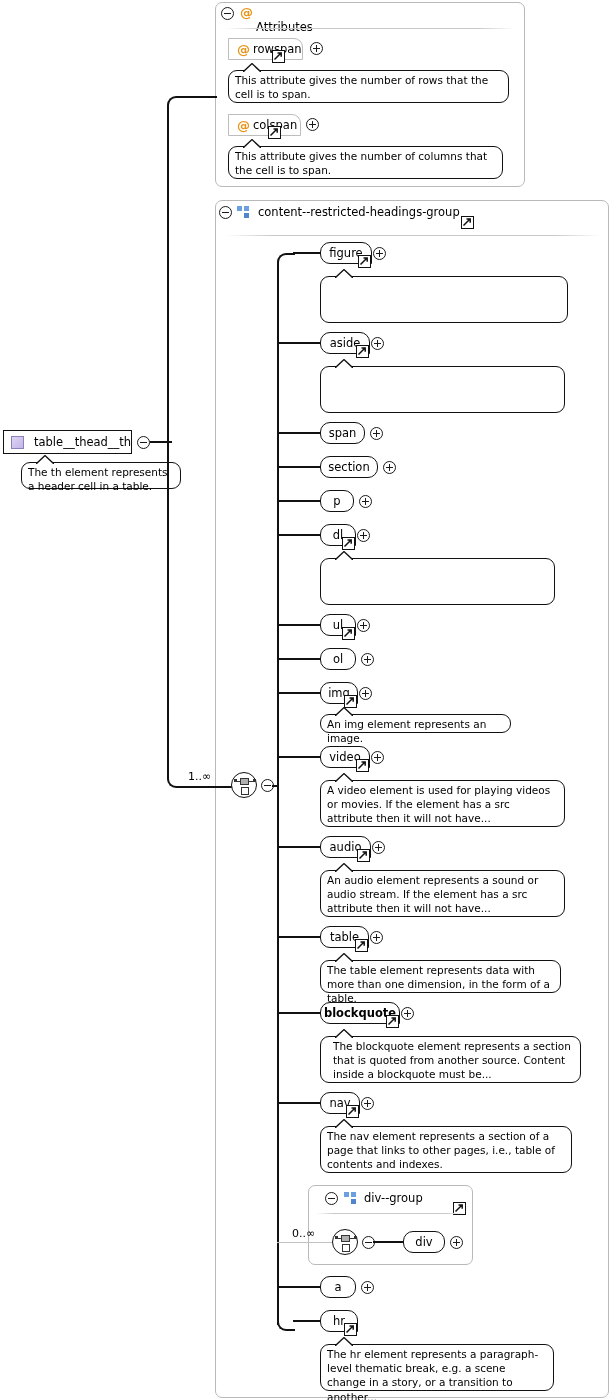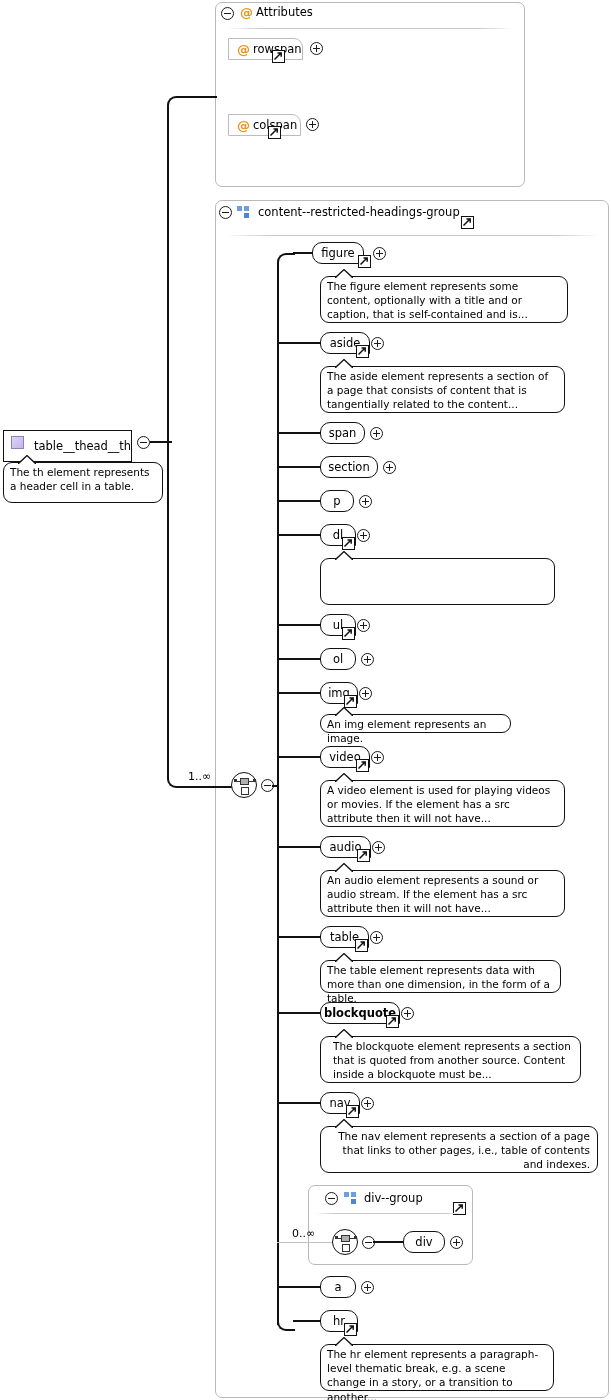--- a/index.html
+++ b/index.html
@@ -58,21 +58,21 @@
   
   .anode{
     position:absolute;box-sizing:border-box;height:22px;
     border:1px solid #bdbdbd;border-top-right-radius:9px;background:#fff;
     display:flex;align-items:center;font-size:11.5px;color:#000;white-space:nowrap;
     padding-left:24px;
   }
 
   
   .rootnode{
-    position:absolute;box-sizing:border-box;height:32px;
+    position:absolute;box-sizing:border-box;height:24px;
     border:1.4px solid #111;background:#fff;
     display:flex;align-items:center;font-size:11.5px;color:#000;white-space:nowrap;
     padding-left:30px;
   }
   .swatch{
     position:absolute;left:7px;top:5px;width:13px;height:13px;
     background:linear-gradient(135deg,#ddd5f2 0%,#c3b5e8 100%);
     border:1px solid #8e80bd;box-sizing:border-box;
   }
 
@@ -125,46 +125,62 @@
 </style>
 </head>
 <body>
 
 <div id="stage">
 
   <div class="panel" style="left:215px;top:2px;width:310px;height:185px;"></div>
 
   <div class="circ" style="left:221px;top:7px;"></div>
   <div class="at" style="left:240px;top:6px;">@</div>
-  <div class="panel-title" style="left:256px;top:5px;">
+  <div class="panel-title" style="left:256px;top:20px;">
     <span>Attributes</span>
   </div>
   <div class="panel-rule" style="left:226px;top:28px;width:288px;"></div>
 
   <div class="anode" style="left:228px;top:38px;width:75px;">
     <span class="at" style="left:8px;top:4px;">@</span>
     <span>rowspan</span>
   </div>
   <div class="lnk" style="left:272px;top:50px;">
     <svg width="10" height="10" viewBox="0 0 10 10">
         <path d="M1.5 8.5 L7.5 2.5 M4.5 2.0 L8.2 2.0 L8.2 5.7" stroke="#111" stroke-width="1.5" fill="none"></path>
       </svg>
   </div>
   <div class="circ plus" style="left:310px;top:42px;"></div>
+  <div class="doc" style="left:228px;top:70px;width:281px;height:33px;">
+    <div class="tail">
+      <svg width="18" height="9" viewBox="0 0 18 9">
+          <path d="M0 9 L9 0.6 L18 9" stroke="#111" stroke-width="1.4" fill="#fff"></path>
+        </svg>
+    </div>
+    <span>This attribute gives the number of rows that the cell is to span.</span>
+  </div>
 
   <div class="anode" style="left:228px;top:114px;width:73px;">
     <span class="at" style="left:8px;top:4px;">@</span>
     <span>colspan</span>
   </div>
   <div class="lnk" style="left:268px;top:126px;">
     <svg width="10" height="10" viewBox="0 0 10 10">
         <path d="M1.5 8.5 L7.5 2.5 M4.5 2.0 L8.2 2.0 L8.2 5.7" stroke="#111" stroke-width="1.5" fill="none"></path>
       </svg>
   </div>
   <div class="circ plus" style="left:306px;top:118px;"></div>
+  <div class="doc" style="left:228px;top:146px;width:275px;height:33px;">
+    <div class="tail">
+      <svg width="18" height="9" viewBox="0 0 18 9">
+          <path d="M0 9 L9 0.6 L18 9" stroke="#111" stroke-width="1.4" fill="#fff"></path>
+        </svg>
+    </div>
+    <span>This attribute gives the number of columns that the cell is to span.</span>
+  </div>
 
   <div class="panel" style="left:215px;top:200px;width:394px;height:1198px;"></div>
   <div class="circ" style="left:219px;top:206px;"></div>
   <div class="grpicon" style="left:237px;top:206px;">
     <i class="a"></i>
       <i class="b"></i>
       <i class="d"></i>
   </div>
   <div class="panel-title" style="left:258px;top:205px;">
     <span>content--restricted-headings-group</span>
@@ -174,21 +190,21 @@
         <path d="M1.5 8.5 L7.5 2.5 M4.5 2.0 L8.2 2.0 L8.2 5.7" stroke="#111" stroke-width="1.5" fill="none"></path>
       </svg>
   </div>
   <div class="panel-rule" style="left:226px;top:235px;width:374px;"></div>
 
   <div class="rootnode" style="left:3px;top:430px;width:129px;">
     <span class="swatch"></span>
     <span>table__thead__th</span>
   </div>
   <div class="circ" style="left:137px;top:436px;"></div>
-  <div class="doc" style="left:3px;top:462px;width:160px;height:41px;">
+  <div class="doc" style="left:21px;top:462px;width:160px;height:27px;">
     <div class="tail">
       <svg width="18" height="9" viewBox="0 0 18 9">
           <path d="M0 9 L9 0.6 L18 9" stroke="#111" stroke-width="1.4" fill="#fff"></path>
         </svg>
     </div>
     <span>The th element represents a header cell in a table.</span>
   </div>
 
   <div class="ln h" style="left:150px;top:441px;width:22px;"></div>
 
@@ -211,55 +227,53 @@
     <span class="sq2"></span>
   </div>
   <div class="circ" style="left:261px;top:779px;"></div>
   <div class="ln h" style="left:272px;top:785px;width:7px;"></div>
 
   <div class="ln v" style="left:277px;top:262px;height:1063px;"></div>
   <div class="elbow tl" style="left:277px;top:253px;width:18px;height:18px;"></div>
   <div class="elbow bl" style="left:277px;top:1313px;width:18px;height:18px;"></div>
 
   <div class="ln h" style="left:293px;top:252px;width:29px;"></div>
-  <div class="enode cut" style="left:312px;top:242px;width:52px;">
+  <div class="enode cut" style="left:320px;top:242px;width:52px;">
     <span>figure</span>
   </div>
   <div class="lnk" style="left:358px;top:255px;">
     <svg width="10" height="10" viewBox="0 0 10 10">
         <path d="M1.5 8.5 L7.5 2.5 M4.5 2.0 L8.2 2.0 L8.2 5.7" stroke="#111" stroke-width="1.5" fill="none"></path>
       </svg>
   </div>
   <div class="circ plus" style="left:373px;top:247px;"></div>
   <div class="doc" style="left:320px;top:276px;width:248px;height:47px;">
     <div class="tail">
         <svg width="18" height="9" viewBox="0 0 18 9">
           <path d="M0 9 L9 0.6 L18 9" stroke="#111" stroke-width="1.4" fill="#fff"></path>
         </svg>
       </div>
-    <span>The figure element represents some content, optionally with a title and or caption, that is self-contained and is...</span>
   </div>
 
   <div class="ln h" style="left:277px;top:342px;width:45px;"></div>
   <div class="enode cut" style="left:320px;top:332px;width:50px;">
     <span>aside</span>
   </div>
   <div class="lnk" style="left:356px;top:345px;">
     <svg width="10" height="10" viewBox="0 0 10 10">
         <path d="M1.5 8.5 L7.5 2.5 M4.5 2.0 L8.2 2.0 L8.2 5.7" stroke="#111" stroke-width="1.5" fill="none"></path>
       </svg>
   </div>
   <div class="circ plus" style="left:371px;top:337px;"></div>
   <div class="doc" style="left:320px;top:366px;width:245px;height:47px;">
     <div class="tail">
         <svg width="18" height="9" viewBox="0 0 18 9">
           <path d="M0 9 L9 0.6 L18 9" stroke="#111" stroke-width="1.4" fill="#fff"></path>
         </svg>
       </div>
-    <span>The aside element represents a section of a page that consists of content that is tangentially related to the content...</span>
   </div>
 
   <div class="ln h" style="left:277px;top:432px;width:45px;"></div>
   <div class="enode" style="left:320px;top:422px;width:45px;">
     <span>span</span>
   </div>
   <div class="circ plus" style="left:370px;top:427px;"></div>
 
   <div class="ln h" style="left:277px;top:466px;width:45px;"></div>
   <div class="enode" style="left:320px;top:456px;width:58px;">
@@ -406,21 +420,21 @@
   <div class="ln h" style="left:277px;top:1102px;width:45px;"></div>
   <div class="enode cut" style="left:320px;top:1092px;width:40px;">
     <span>nav</span>
   </div>
   <div class="lnk" style="left:346px;top:1105px;">
     <svg width="10" height="10" viewBox="0 0 10 10">
         <path d="M1.5 8.5 L7.5 2.5 M4.5 2.0 L8.2 2.0 L8.2 5.7" stroke="#111" stroke-width="1.5" fill="none"></path>
       </svg>
   </div>
   <div class="circ plus" style="left:361px;top:1097px;"></div>
-  <div class="doc" style="left:320px;top:1126px;width:278px;height:47px;text-align:right;">
+  <div class="doc" style="left:320px;top:1126px;width:252px;height:47px;">
     <div class="tail">
         <svg width="18" height="9" viewBox="0 0 18 9">
           <path d="M0 9 L9 0.6 L18 9" stroke="#111" stroke-width="1.4" fill="#fff"></path>
         </svg>
       </div>
     <span>The nav element represents a section of a page that links to other pages, i.e., table of contents and indexes.</span>
   </div>
 
   <div class="panel" style="left:308px;top:1185px;width:165px;height:80px;"></div>
   <div class="circ" style="left:325px;top:1192px;"></div>

